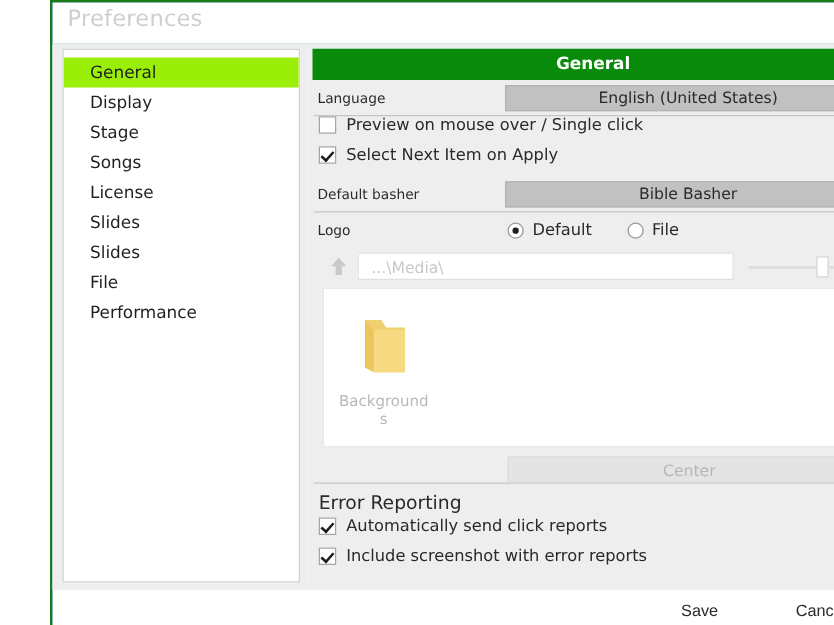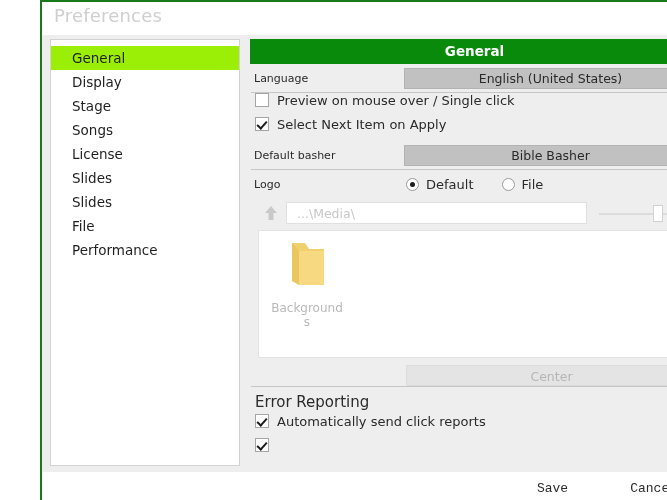--- a/index.html
+++ b/index.html
@@ -304,21 +304,21 @@
     height: 128px;
     background: #ffffff;
     border: 1px solid #e2e2e2;
     box-sizing: border-box;
     position: relative;
     overflow: hidden;
   }
   .file-tile {
     position: absolute;
     left: 12px;
-    top: 2px;
+    top: 15px;
     width: 72px;
     text-align: center;
     cursor: pointer;
   }
   .file-tile .fname {
     font-size: 12px;
     color: #b9b9b9;
     line-height: 14px;
     word-wrap: break-word;
     margin-top: 2px;
@@ -349,21 +349,21 @@
     justify-content: flex-end;
     padding-right: 22px;
   }
   .footer-btn {
     font-size: 13px;
     color: #2a2a2a;
     margin-left: 50px;
     cursor: pointer;
     background: none;
     border: none;
-    font-family: Liberation Mono, monospace;
+    font-family: Liberation Sans, sans-serif;
     padding: 4px 6px;
   }
 </style>
 </head>
 <body>
 
 <div class="window">
 
   <div class="titlebar">
     <div class="title-text">Preferences</div>
@@ -470,20 +470,21 @@
 
       <div class="section-title">Error Reporting</div>
 
       <div class="checkrow">
         <span class="cbox checked"></span>
         <span class="cbox-label">Automatically send click reports</span>
       </div>
 
       <div class="checkrow">
         <span class="cbox checked"></span>
+        <span class="cbox-label">Include screenshot with error reports</span>
       </div>
 
     </div>
   </div>
 
   <div class="footer">
     <button class="footer-btn">Save</button>
     <button class="footer-btn">Cancel</button>
   </div>
 

